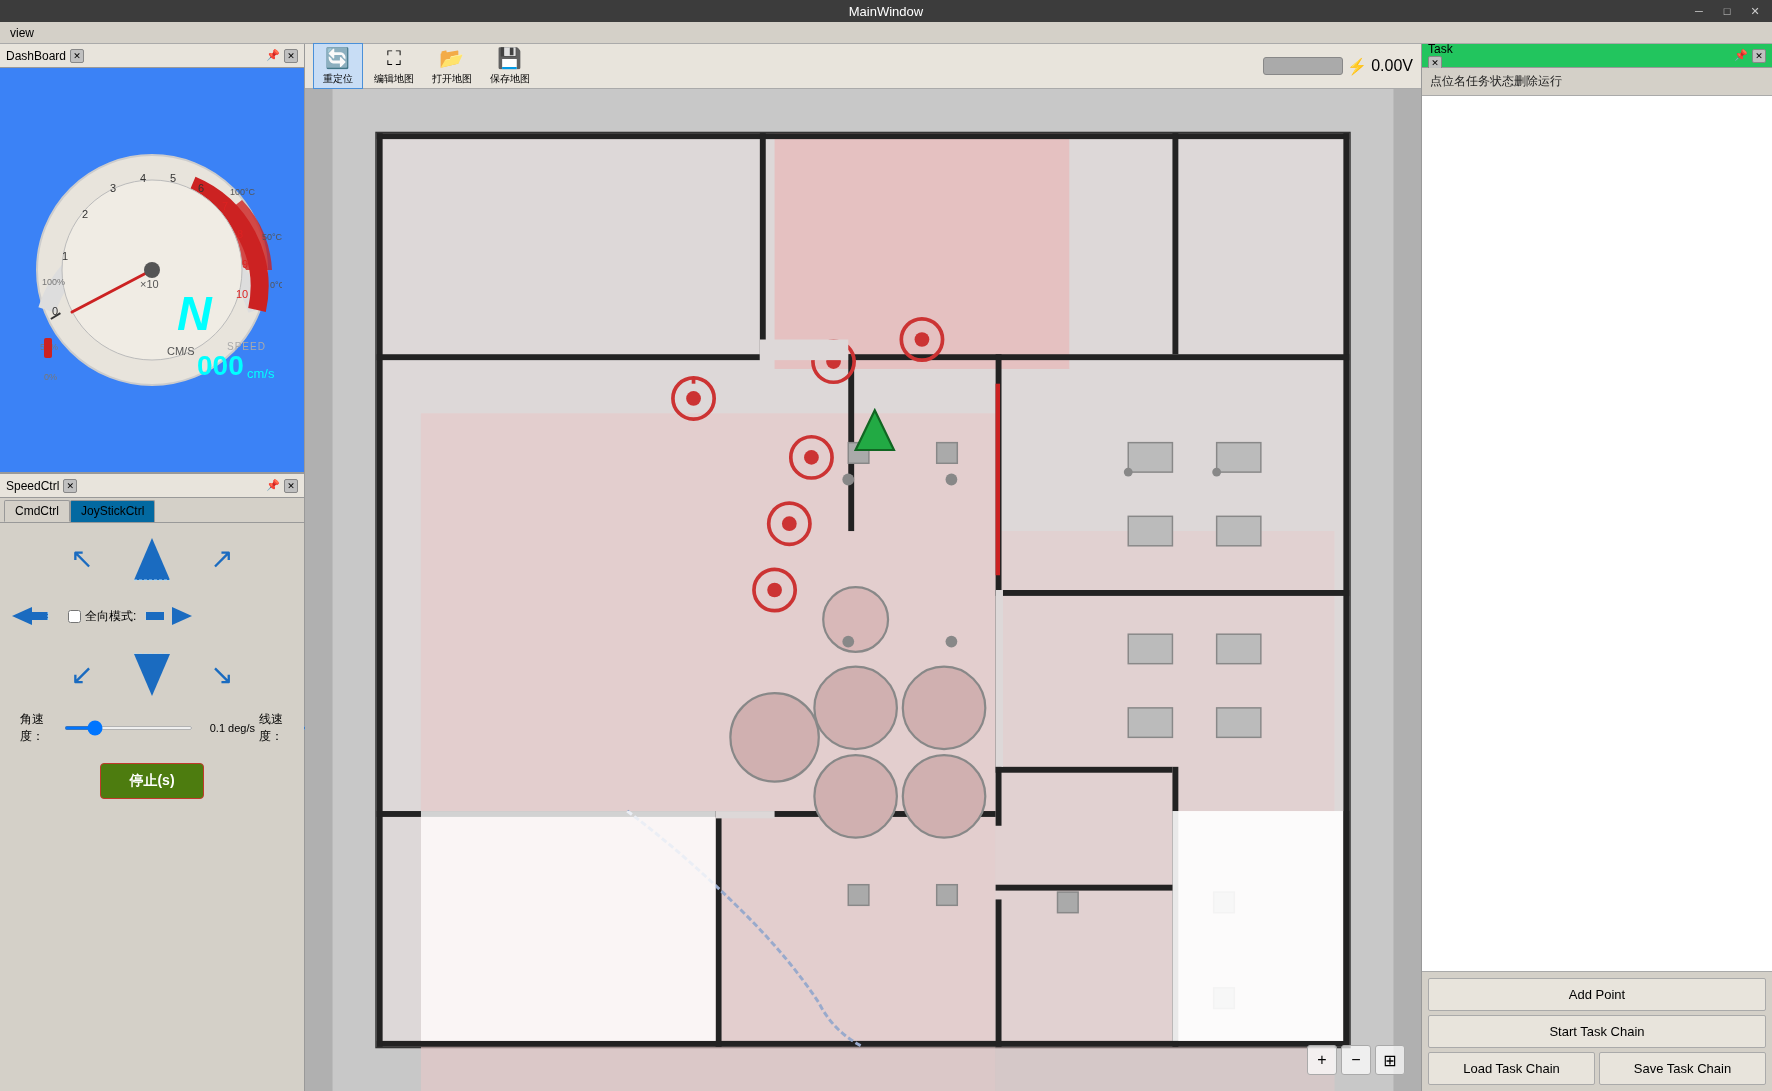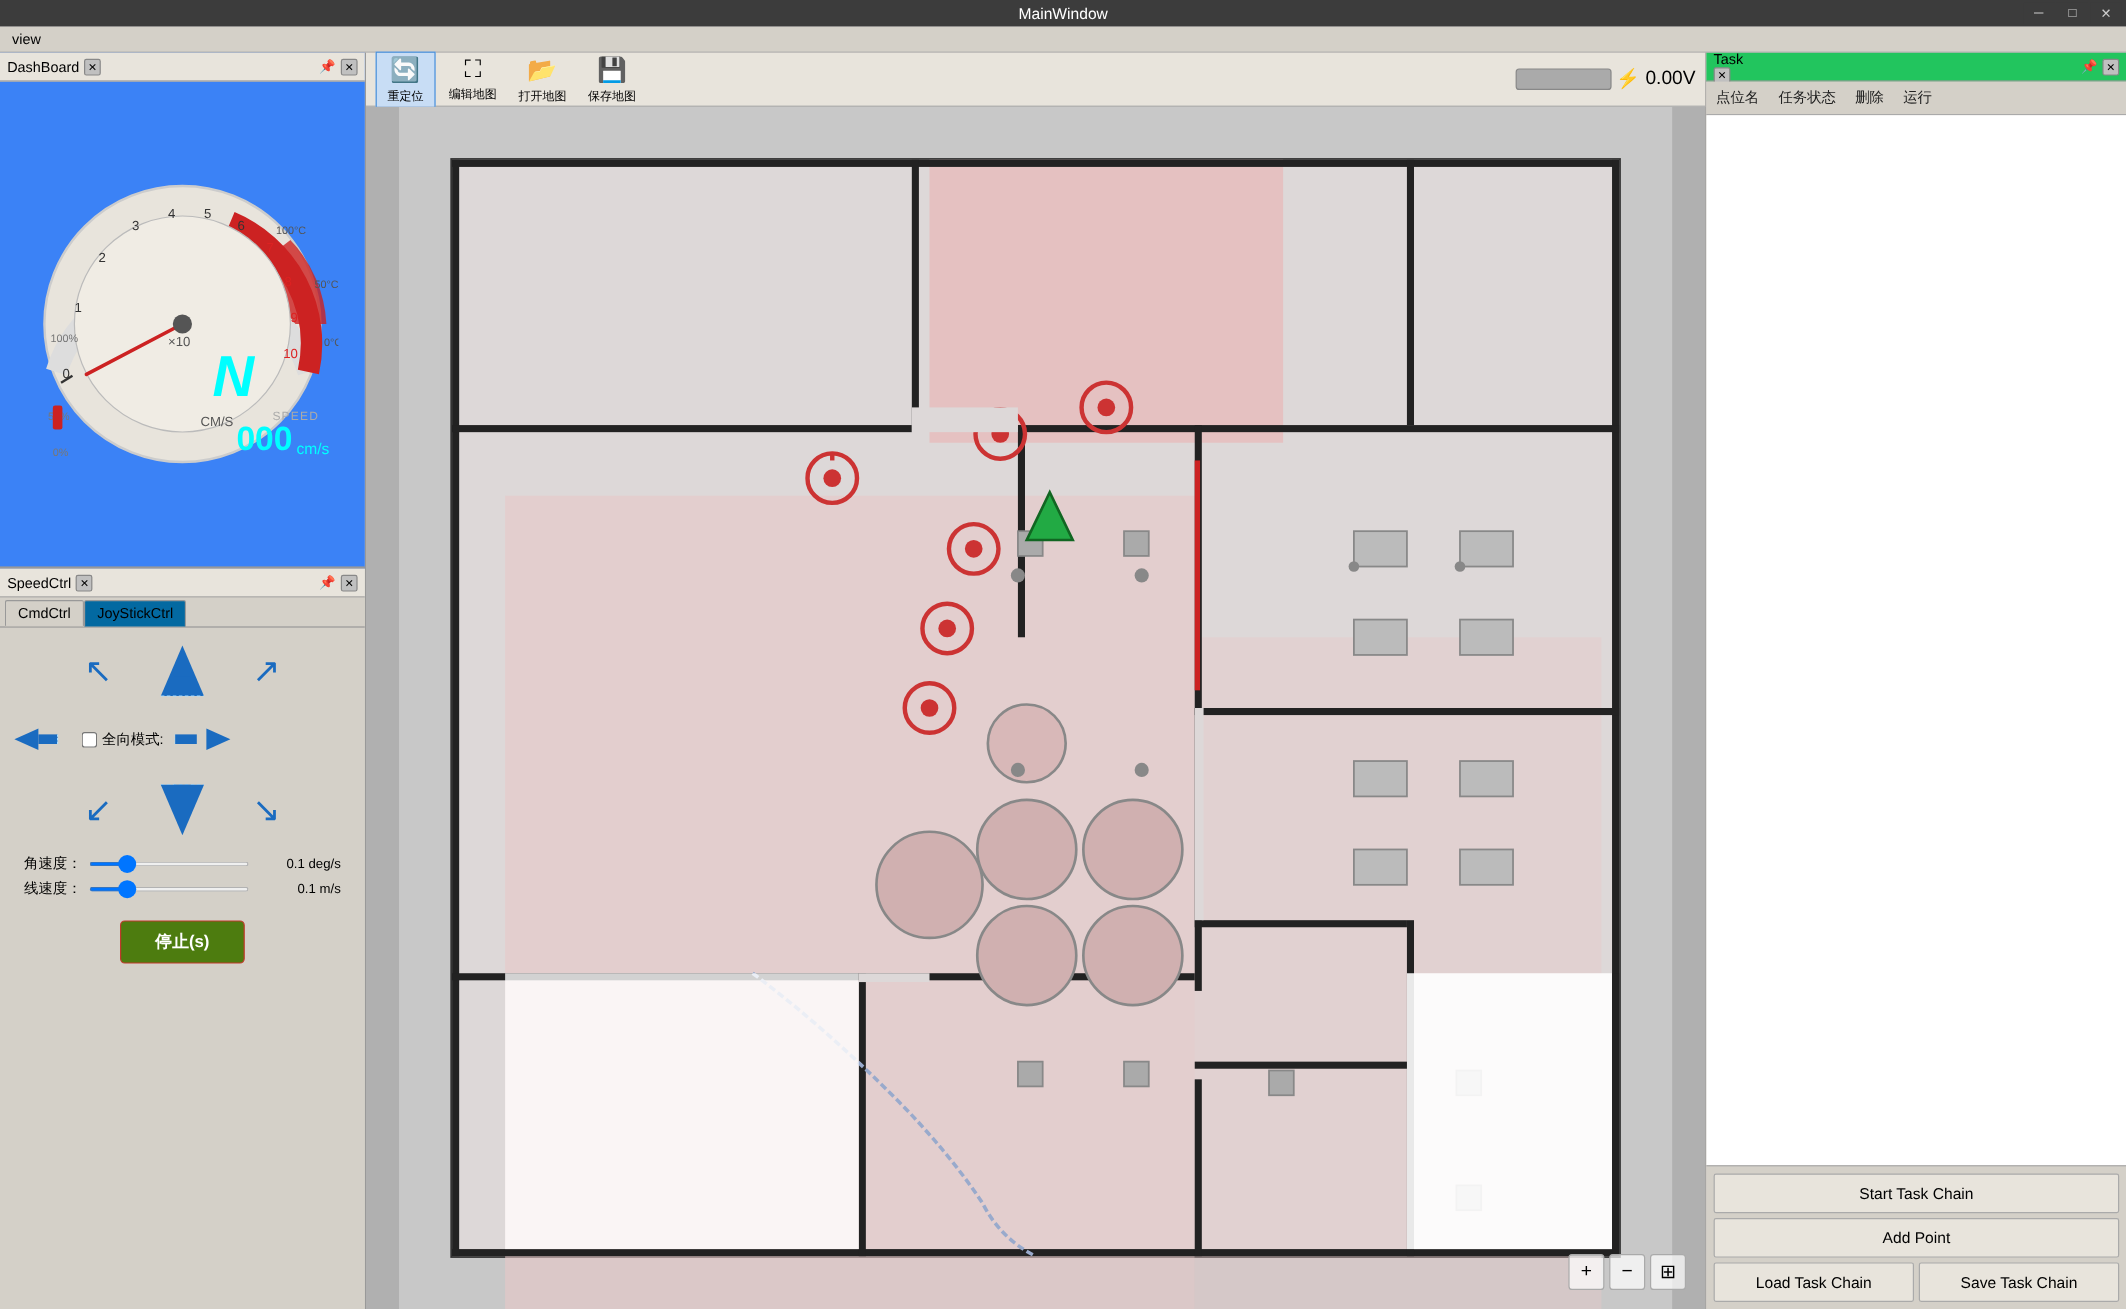--- a/index.html
+++ b/index.html
@@ -193,21 +193,20 @@
       display: flex;
       align-items: center;
       gap: 4px;
       font-size: 12px;
     }
 
     .speed-sliders {
       width: 100%;
       padding: 4px 10px;
       display: flex;
-      flex-direction: column;
       gap: 4px;
     }
     .slider-row {
       display: flex;
       align-items: center;
       gap: 6px;
       font-size: 12px;
     }
     .slider-row input[type=range] {
       flex: 1;
@@ -342,21 +341,20 @@
       justify-content: space-between;
       padding: 0 6px;
     }
     #task-header {
       height: 28px;
       background: #d4d0c8;
       border-bottom: 1px solid #aaa;
       display: flex;
       align-items: center;
       padding: 0 8px;
-      gap: 16px;
     }
     .task-col-header {
       font-size: 12px;
       color: #222;
     }
     #task-content {
       flex: 1;
       background: #fff;
       overflow-y: auto;
     }
@@ -748,22 +746,22 @@
       <span class="task-col-header">点位名</span>
       <span class="task-col-header">任务状态</span>
       <span class="task-col-header">删除</span>
       <span class="task-col-header">运行</span>
     </div>
 
     <div id="task-content">
     </div>
 
     <div id="task-footer">
+      <button class="task-footer-btn">Add Point</button>
       <button class="task-footer-btn">Start Task Chain</button>
-      <button class="task-footer-btn">Add Point</button>
       <div class="task-footer-row">
         <button class="task-footer-btn">Load Task Chain</button>
         <button class="task-footer-btn">Save Task Chain</button>
       </div>
     </div>
 
   </div>
 
 </div>
 

